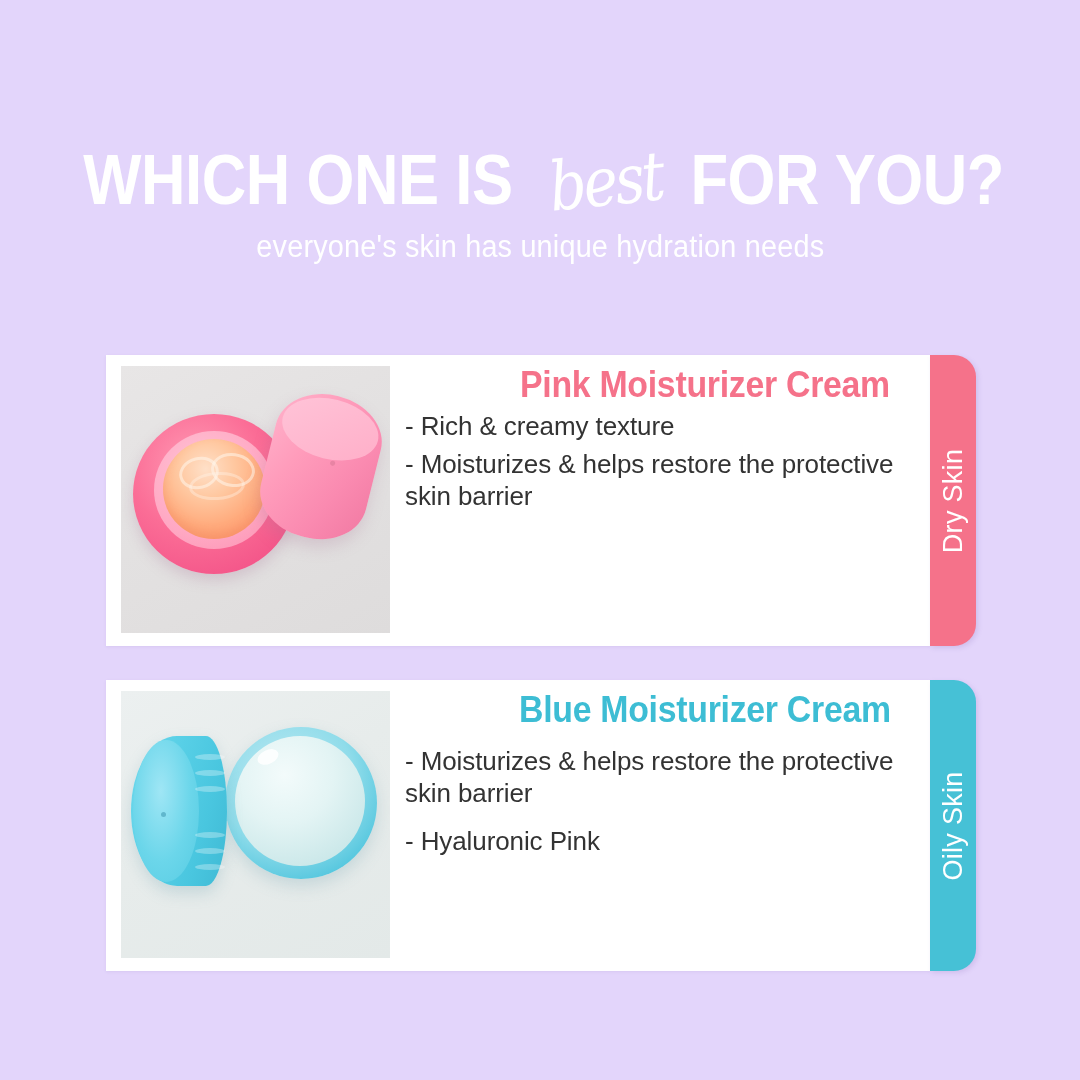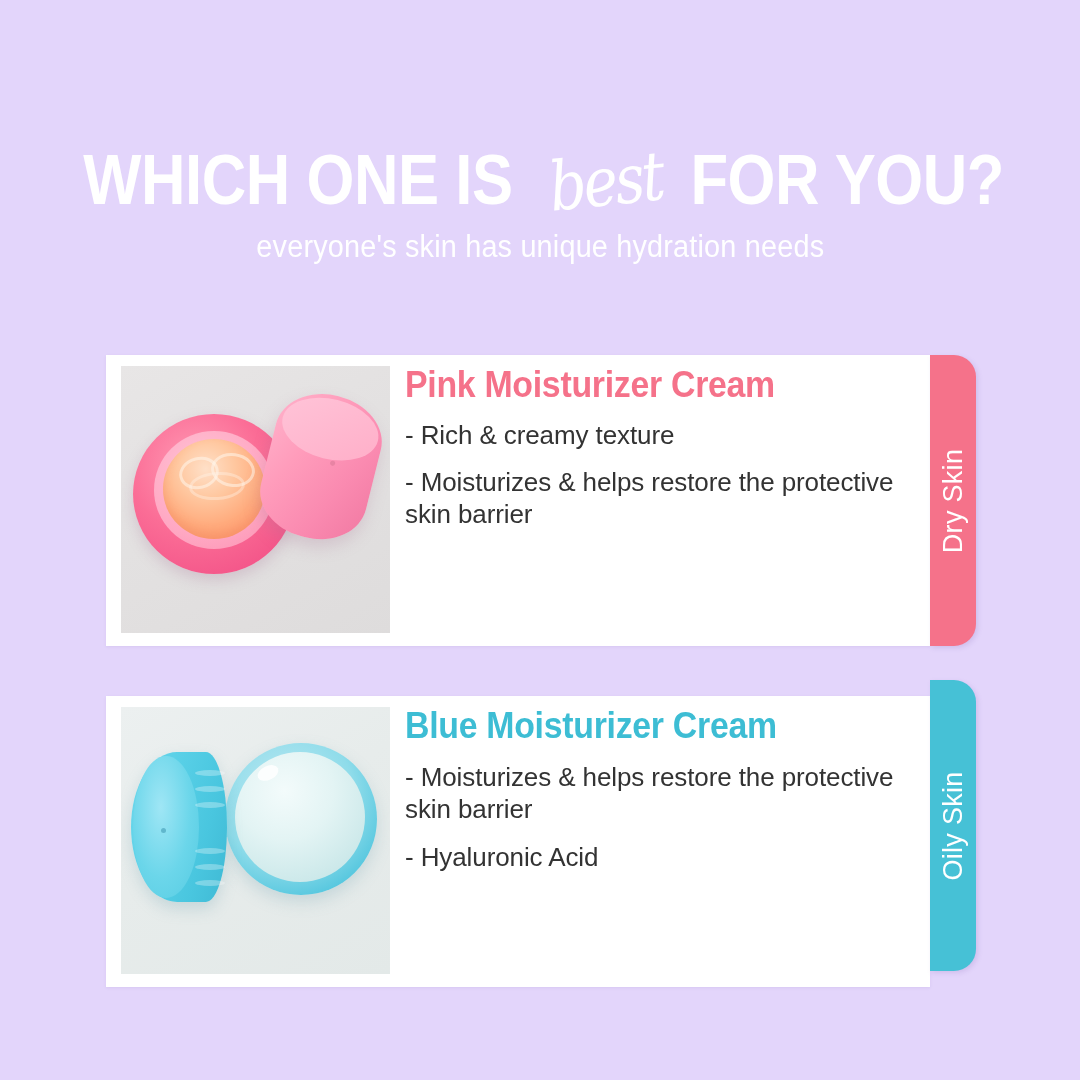--- a/index.html
+++ b/index.html
@@ -78,21 +78,21 @@
   
   .card {
     position: absolute;
     left: 106px;
     width: 824px;
     background: #ffffff;
     box-sizing: border-box;
     box-shadow: 0 1px 3px rgba(120, 90, 170, 0.10);
   }
   .card-1 { top: 355px; height: 291px; }
-  .card-2 { top: 680px; height: 291px; margin-top: 16px; }
+  .card-2 { top: 680px; height: 291px; }
 
   .card-inner {
     position: relative;
     width: 100%;
     height: 100%;
   }
 
   .thumb {
     position: absolute;
     left: 15px;
@@ -110,31 +110,32 @@
   }
 
   .prod-title {
     margin: 0 0 6px 0;
     font-size: 36px;
     font-weight: 700;
     letter-spacing: -0.3px;
     line-height: 1.12;
     white-space: nowrap;
     font-family: "Liberation Sans Narrow", "Liberation Sans", sans-serif;
+    text-align: right;
   }
   .prod-title span { display:inline-block; transform: scaleX(0.94); transform-origin:left center; }
   .title-pink { color: #f5728a; }
   .title-blue { color: #3dbdd4; }
 
   .bullets { margin: 0; padding: 0; list-style: none; }
   .bullets li {
     color: #333333;
     font-size: 26px;
     line-height: 1.22;
-    margin-top: 15px;
+    margin-top: 6px;
     letter-spacing: -0.1px;
   }
   .card-2 .bullets li { margin-top: 16px; }
 
   
   .tab {
     position: absolute;
     left: 930px;
     width: 46px;
     border-radius: 0 22px 22px 0;
@@ -354,21 +355,21 @@
           <div class="bl-ridge bl-r5"></div>
           <div class="bl-ridge bl-r6"></div>
         </div>
       </div>
     </div>
 
     <div class="content">
       <h2 class="prod-title title-blue"><span>Blue Moisturizer Cream</span></h2>
       <ul class="bullets">
         <li>- Moisturizes &amp; helps restore the protective skin barrier</li>
-        <li>- Hyaluronic Acid</li>
+        <li>- Hyaluronic Pink</li>
       </ul>
     </div>
 
   </div>
 </div>
 
 <div class="tab tab-2">
   <span class="tab-label">Oily Skin</span>
 </div>
 

